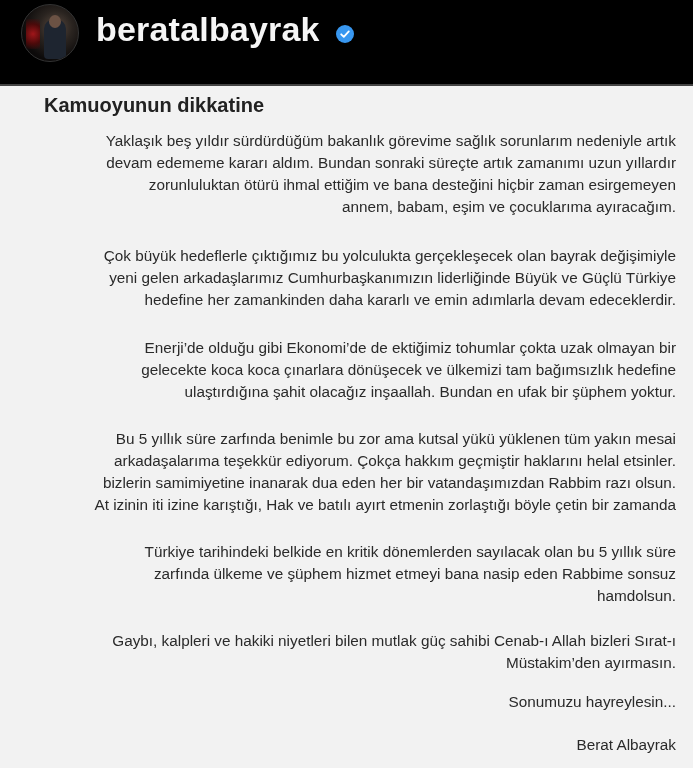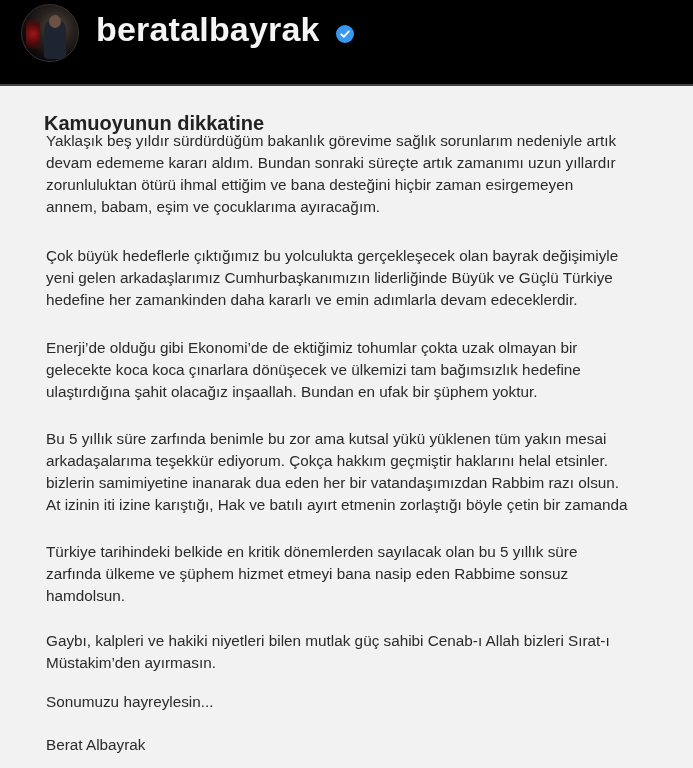--- a/index.html
+++ b/index.html
@@ -7,22 +7,22 @@
   .header { position:absolute; left:0; top:0; width:693px; height:96px; background:#000; }
   .avatar { position:absolute; left:21px; top:4px; width:56px; height:56px; border-radius:50%; border:1px solid #333; background:radial-gradient(circle at 60% 40%, #5a4a40 0%, #2a2420 35%, #0c0a0a 70%); overflow:hidden; }
   .avatar .glow { position:absolute; left:4px; top:14px; width:14px; height:30px; background:radial-gradient(circle, #a0161a 0%, #4a0a0a 60%, transparent 100%); }
   .avatar .person { position:absolute; left:22px; top:14px; width:22px; height:40px; background:#1e2530; border-radius:10px 10px 4px 4px; }
   .avatar .head { position:absolute; left:27px; top:10px; width:12px; height:13px; background:#6b5244; border-radius:50%; }
   .username { position:absolute; left:96px; top:10px; font-size:34px; font-weight:bold; color:#f5f5f5; letter-spacing:0.2px; }
   .verified { position:absolute; left:336px; top:25px; width:18px; height:18px; border-radius:50%; background:#3897f0; }
   .verified svg { position:absolute; left:3px; top:3px; }
   .divider { position:absolute; left:0; top:84px; width:693px; height:2px; background:#444; }
   .doc { position:absolute; left:0; top:86px; width:693px; height:682px; background:#f2f2f2; }
-  .title { position:absolute; left:44px; top:112px; font-size:20px; font-weight:bold; color:#222; }
-  .para { position:absolute; left:46px; width:630px; font-size:15.3px; line-height:22px; color:#2a2a2a; }
+  .title { position:absolute; left:44px; top:94px; font-size:20px; font-weight:bold; color:#222; }
+  .para { position:absolute; left:46px; width:630px; font-size:15.3px; line-height:22px; color:#2a2a2a;text-align:right; }
   .line { white-space:nowrap; display:block; }
 </style>
 </head>
 <body>
 
 <div class="header">
   <div class="avatar">
     <div class="glow"></div>
     <div class="person"></div>
     <div class="head"></div>

